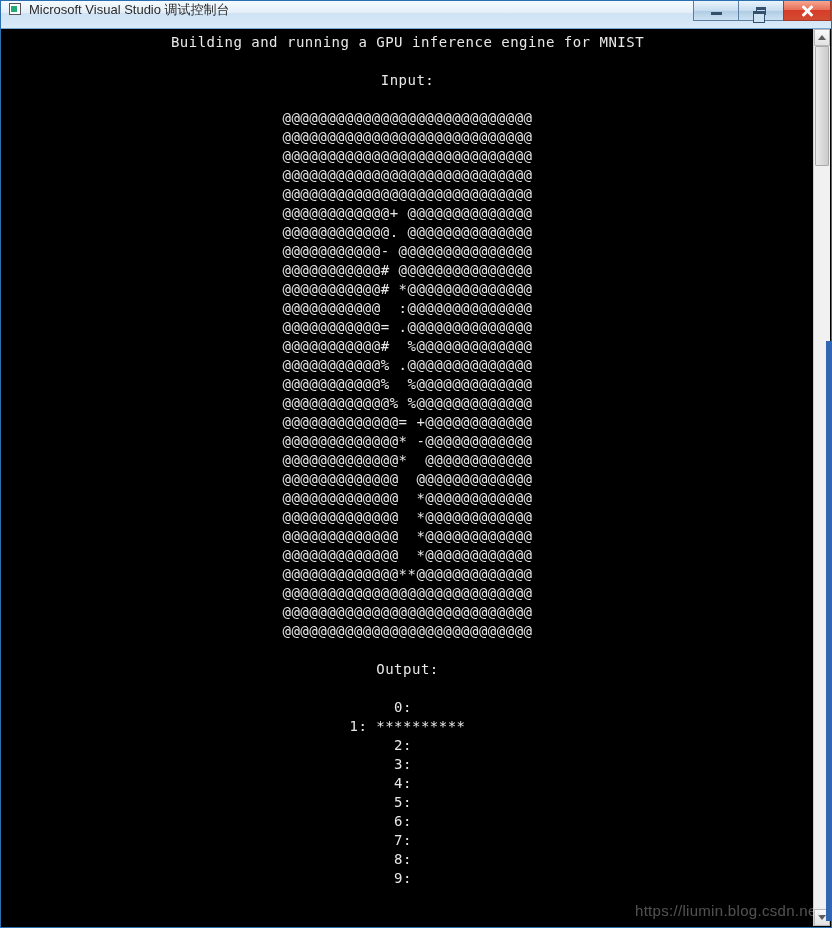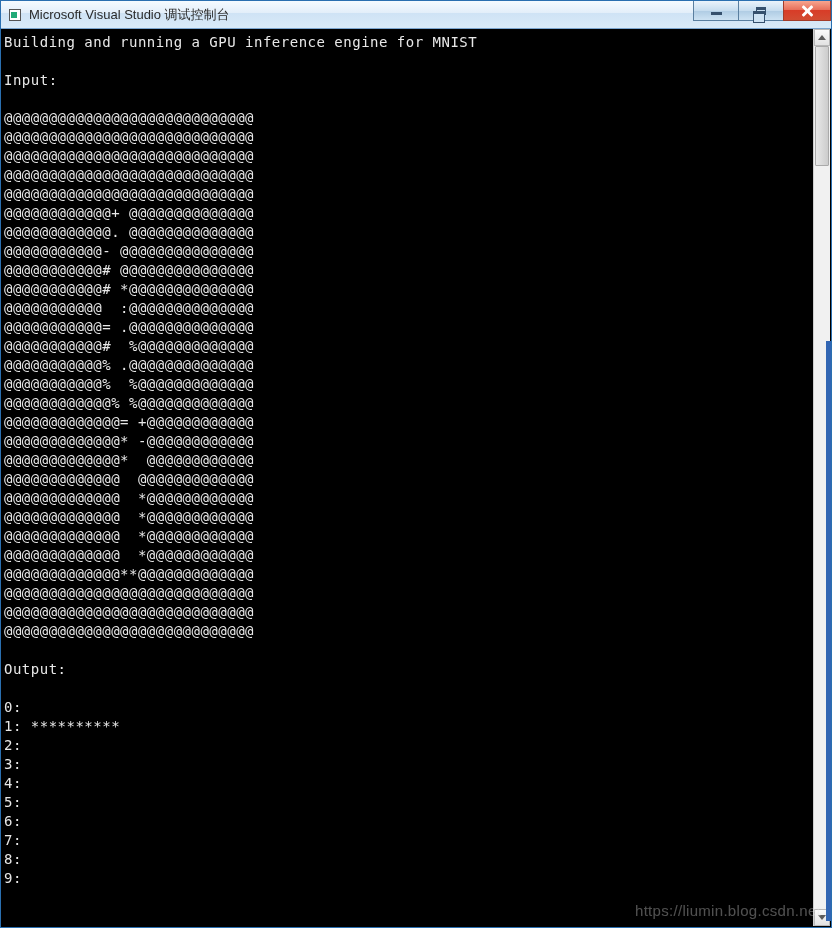--- a/index.html
+++ b/index.html
@@ -16,21 +16,21 @@
       height: 928px;
       border: 1px solid #2a6fb0;
       background: #000;
       position: relative;
     }
     .titlebar {
       height: 28px;
       background: linear-gradient(to bottom, #f5fbff 0%, #e2eef9 45%, #cfe3f5 46%, #d9eaf8 100%);
       border-bottom: 1px solid #7aa5cf;
       display: flex;
-      align-items: center;
+      align-items: flex-start;
       padding: 0 6px 0 6px;
       position: relative;
     }
     .title-icon {
       width: 16px;
       height: 16px;
       margin-right: 6px;
       display: inline-block;
       position: relative;
     }
@@ -121,20 +121,21 @@
     .win-close .g::after { transform: rotate(-45deg); }
 
     .client {
       position: absolute;
       top: 28px;
       left: 1px;
       right: 1px;
       bottom: 1px;
       background: #a3a3a3;
       display: flex;
+      text-align: center;
     }
     .console {
       flex: 1;
       overflow: hidden;
       background: #000;
       color: #e8e8e8;
       font-family: "NSimSun", "SimSun", "Lucida Console", "Consolas", monospace;
       font-size: 14px;
       line-height: 19px;
       white-space: pre;

